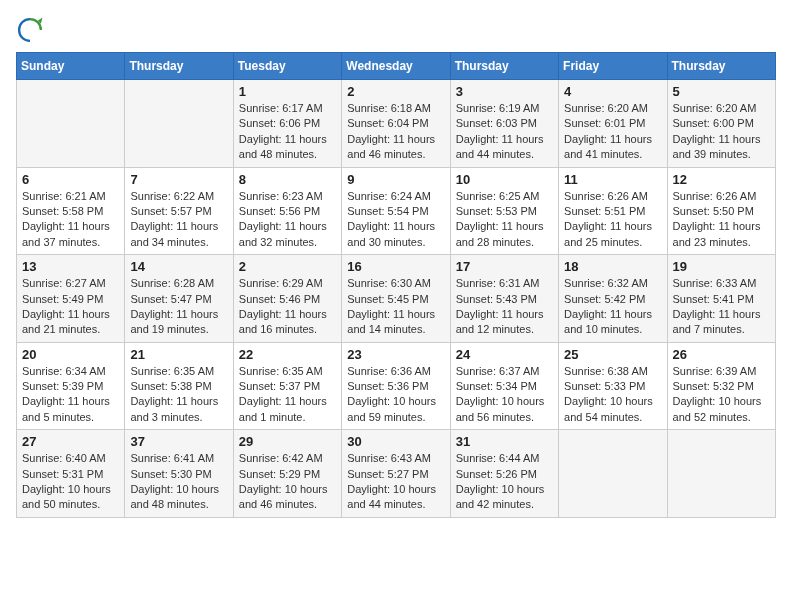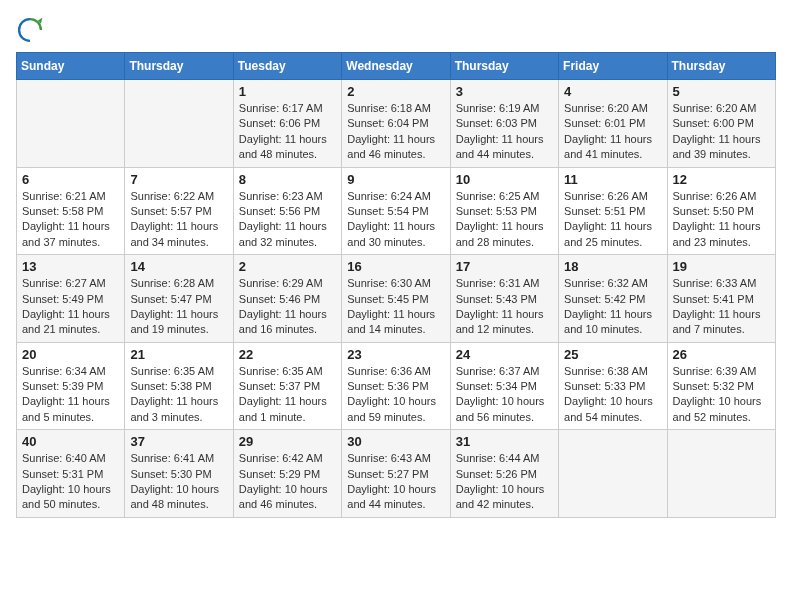--- a/index.html
+++ b/index.html
@@ -232,21 +232,21 @@
           <span class="day-num">25</span>
           <div class="day-info">Sunrise: 6:38 AM<br>Sunset: 5:33 PM<br>Daylight: 10 hours and 54 minutes.</div>
         </td>
         <td>
           <span class="day-num">26</span>
           <div class="day-info">Sunrise: 6:39 AM<br>Sunset: 5:32 PM<br>Daylight: 10 hours and 52 minutes.</div>
         </td>
       </tr>
       <tr>
         <td>
-          <span class="day-num">40</span>
+          <span class="day-num">27</span>
           <div class="day-info">Sunrise: 6:40 AM<br>Sunset: 5:31 PM<br>Daylight: 10 hours and 50 minutes.</div>
         </td>
         <td>
           <span class="day-num">37</span>
           <div class="day-info">Sunrise: 6:41 AM<br>Sunset: 5:30 PM<br>Daylight: 10 hours and 48 minutes.</div>
         </td>
         <td>
           <span class="day-num">29</span>
           <div class="day-info">Sunrise: 6:42 AM<br>Sunset: 5:29 PM<br>Daylight: 10 hours and 46 minutes.</div>
         </td>

